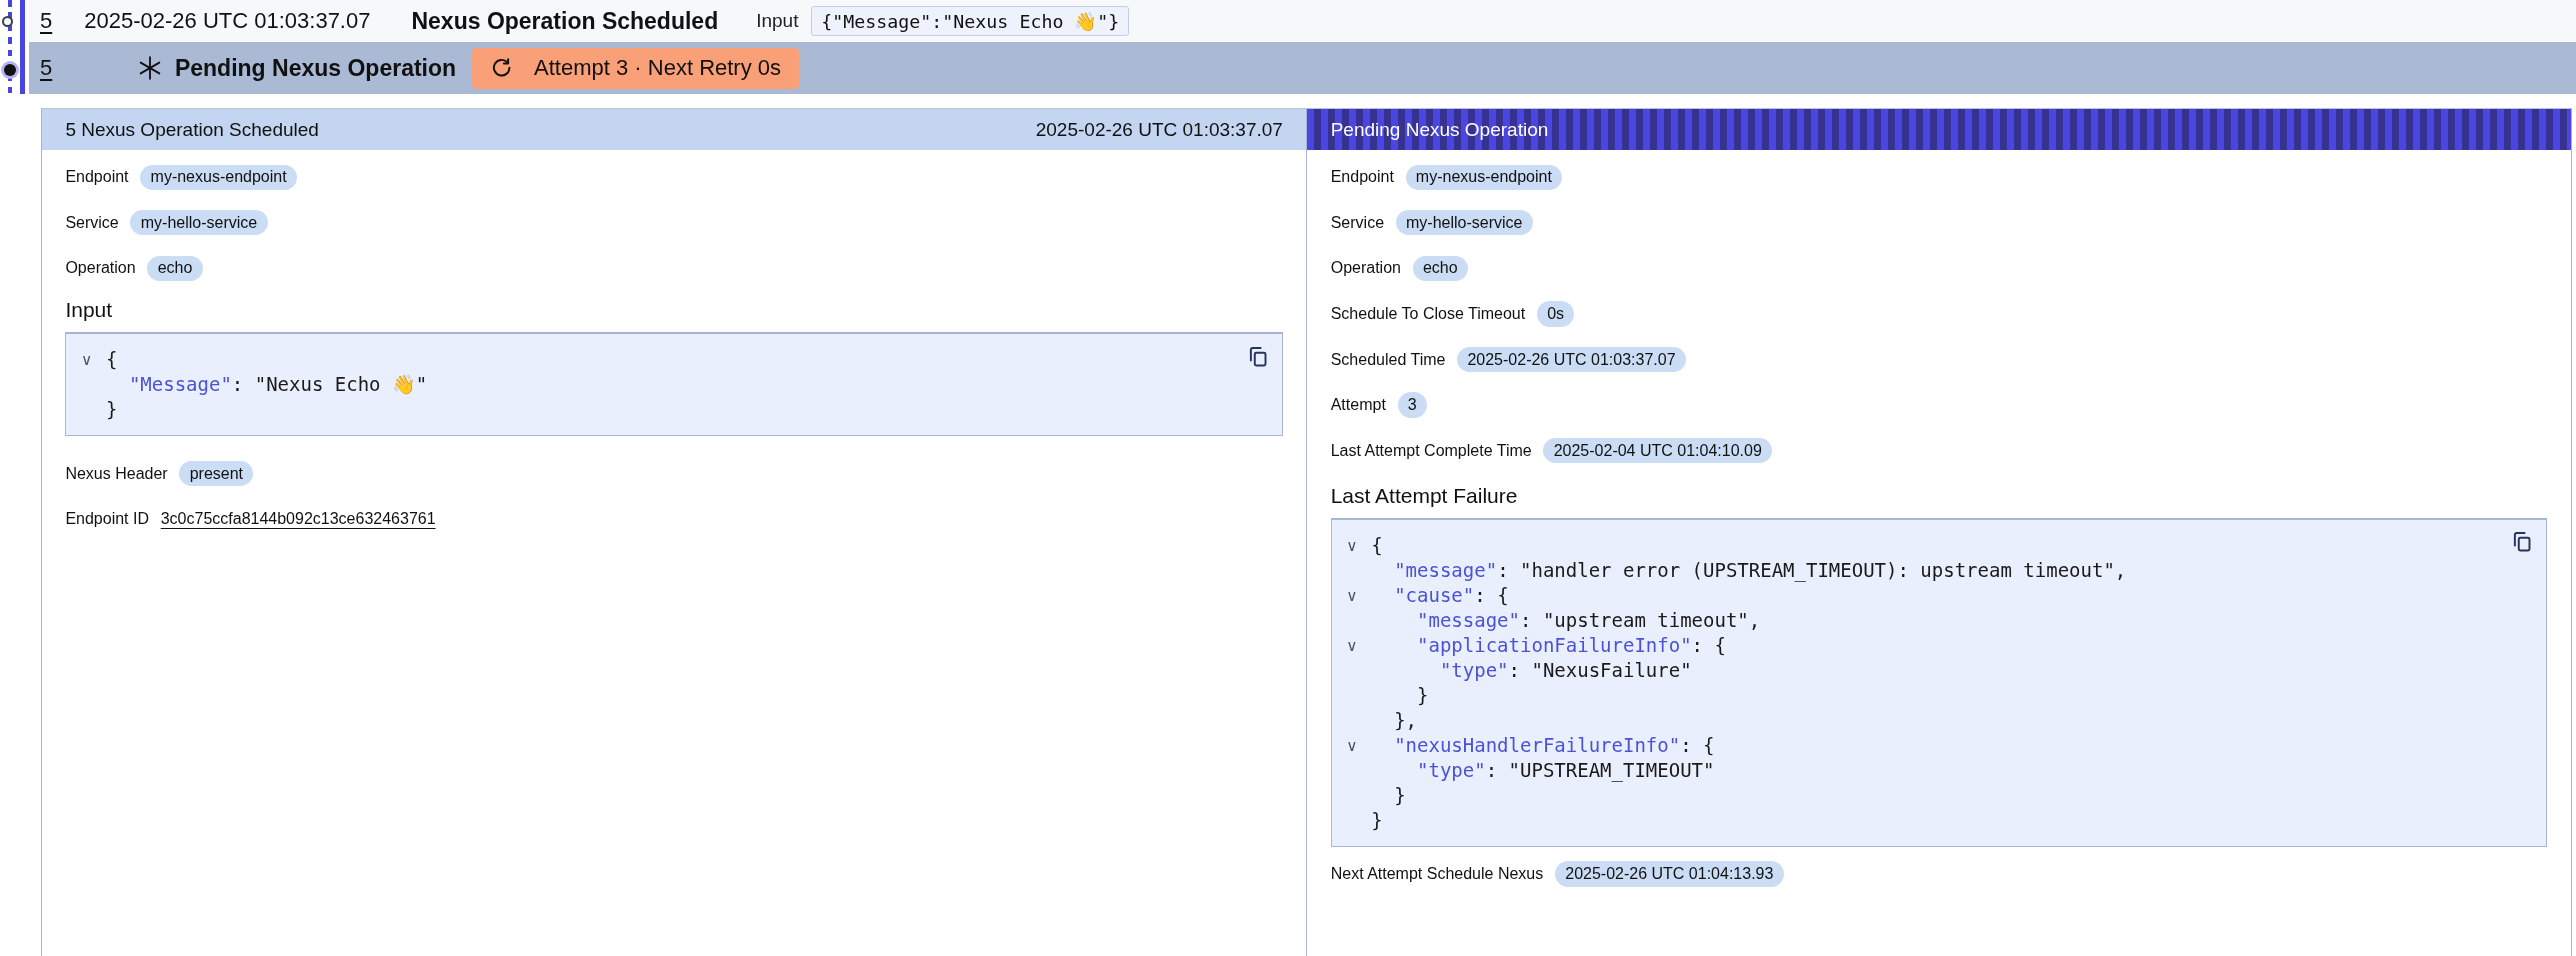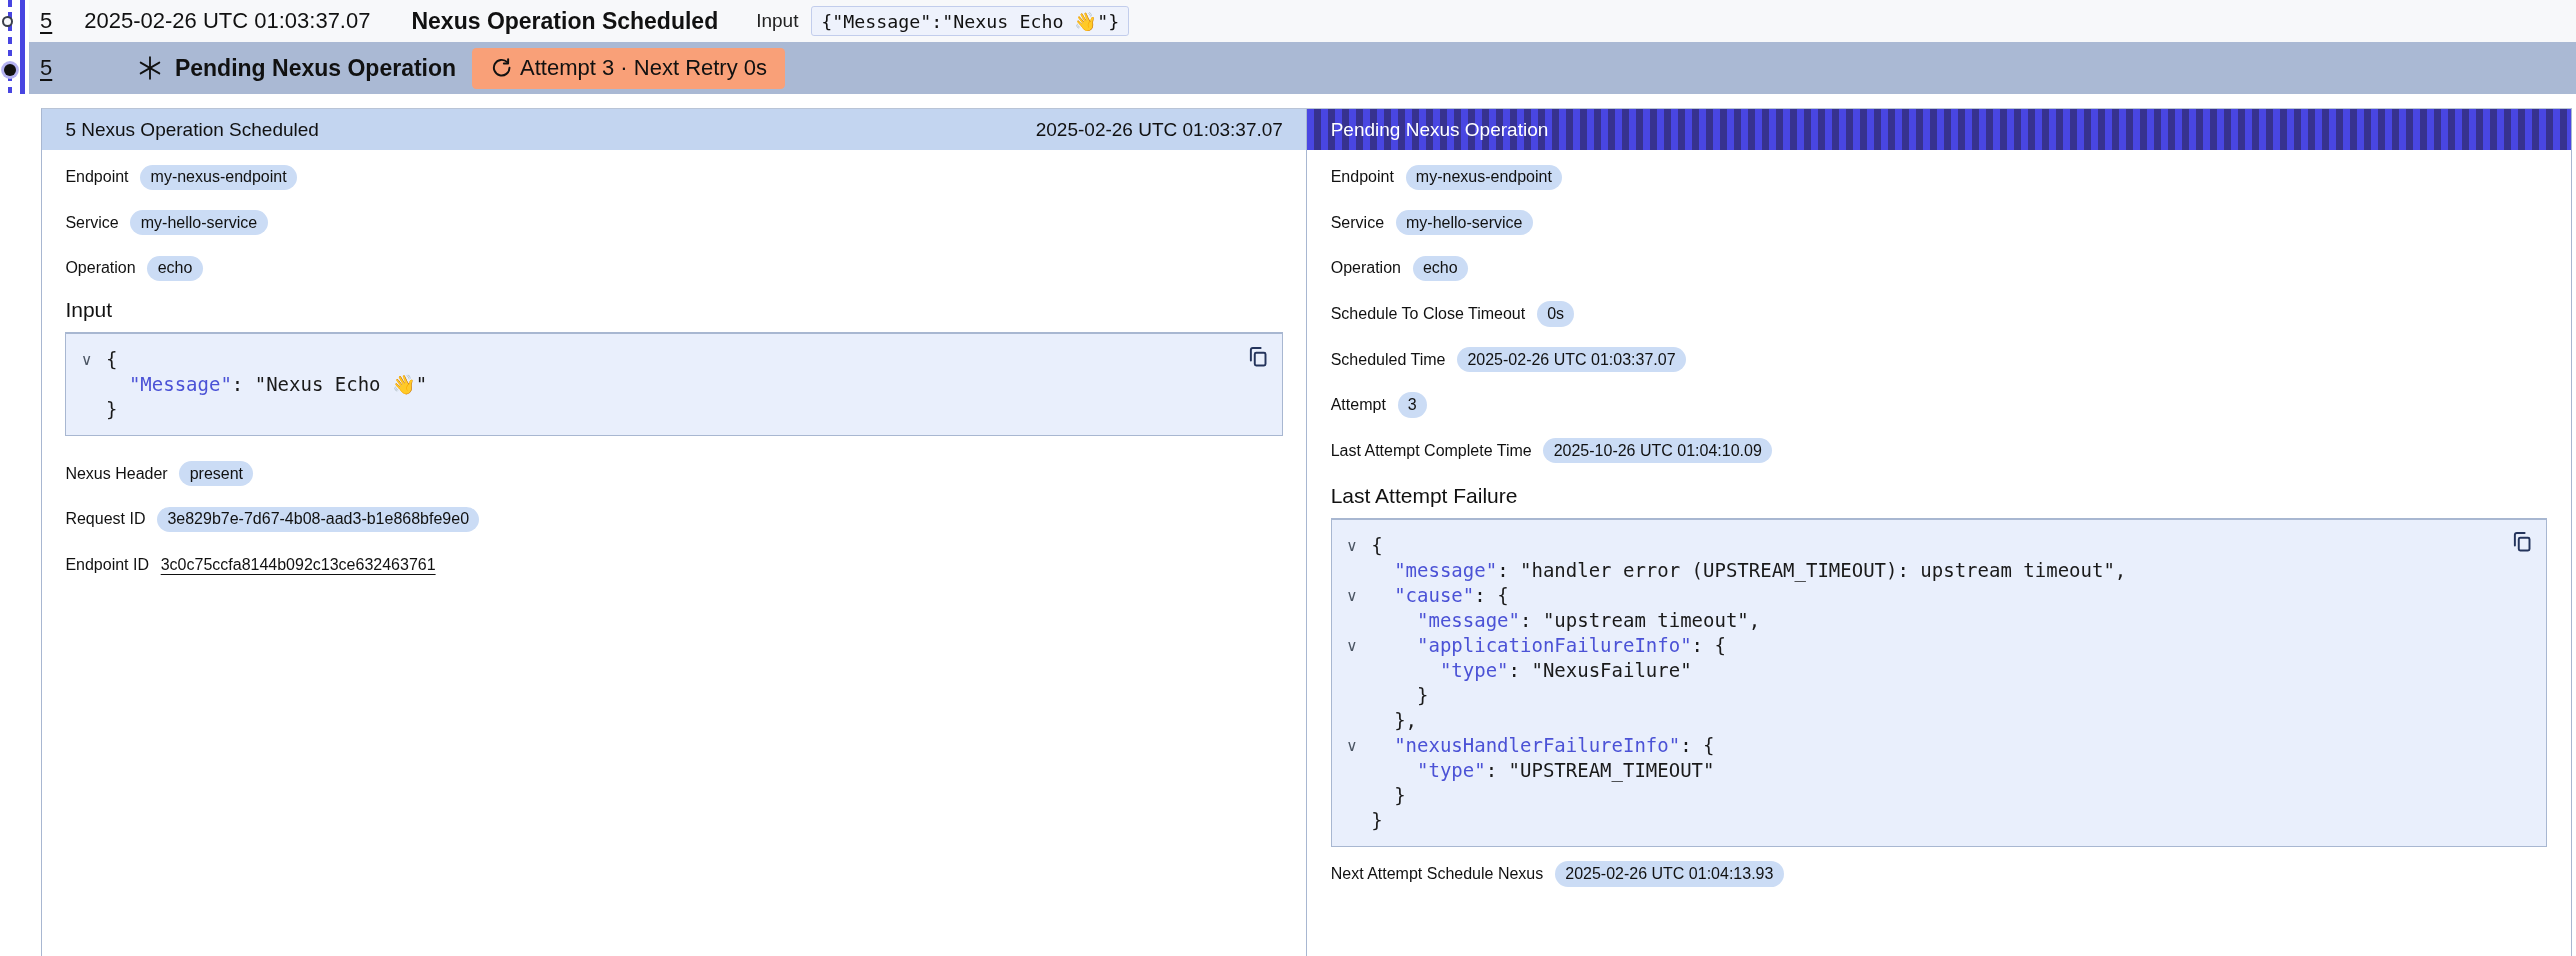--- a/index.html
+++ b/index.html
@@ -29,21 +29,21 @@
     display:flex;align-items:center;padding-left:11px;}
   .ev-id{font-size:22px;text-decoration:underline;text-underline-offset:4.4px;cursor:pointer;}
   .ev-time{font-size:22px;margin-left:32px;}
   .ev-title{font-size:23px;font-weight:700;margin-left:41px;}
   .ev-input-label{font-size:19px;margin-left:38px;color:#222;}
   .ev-chip{font-size:18.3px;margin-left:13px;background:var(--chip-bg);border:1.5px solid #c2cdec;
     border-radius:2.9px;padding:3.7px 8.8px;cursor:pointer;}
   .pending-icon{margin-left:85px;display:flex;align-items:center;}
   .pending-title{font-size:23px;font-weight:700;margin-left:11.7px;}
   .attempt-badge{margin-left:16px;height:41px;background:var(--attempt-badge-bg);border-radius:4.4px;
-    display:flex;align-items:center;gap:7px;padding:0 17.6px;font-size:22px;}
+    display:flex;align-items:center;gap:21px;padding:0 17.6px;font-size:22px;}
 
   
   .detail{position:absolute;left:41px;right:4.4px;top:108px;bottom:0;background:#fff;
     border-left:1.5px solid var(--code-border);border-right:1.5px solid var(--code-border);
     border-top:0.7px solid #b9c4d6;display:grid;grid-template-columns:1fr 1fr;}
   .col-right{border-left:1.5px solid var(--code-border);}
   .col-header{height:41px;display:flex;align-items:center;justify-content:space-between;
     padding:0 23.4px;font-size:19px;}
   .col-header.light{background:var(--panel-header-bg);}
   .col-header.striped{color:#fff;font-weight:500;
@@ -151,24 +151,20 @@
                 <span class="code-text"><span>}</span></span>
               </div>
             </div>
         </div>
         <div id="left-fields-bottom" style="margin-top:22px;">
             <div class="field-row">
               <span>Nexus Header</span>
               <span class="f-value badge">present</span>
             </div>
             <div class="field-row">
-              <span>Request ID</span>
-              <span class="f-value badge">3e829b7e-7d67-4b08-aad3-b1e868bfe9e0</span>
-            </div>
-            <div class="field-row">
               <span>Endpoint ID</span>
               <span class="f-value link">3c0c75ccfa8144b092c13ce632463761</span>
             </div>
           </div>
       </div>
     </div>
 
     <div class="col col-right">
       <div class="col-header striped">
         <span>Pending Nexus Operation</span>
@@ -194,21 +190,21 @@
             <div class="field-row">
               <span>Scheduled Time</span>
               <span class="f-value badge">2025-02-26 UTC 01:03:37.07</span>
             </div>
             <div class="field-row">
               <span>Attempt</span>
               <span class="f-value badge">3</span>
             </div>
             <div class="field-row">
               <span>Last Attempt Complete Time</span>
-              <span class="f-value badge">2025-10-26 UTC 01:04:10.09</span>
+              <span class="f-value badge">2025-02-04 UTC 01:04:10.09</span>
             </div>
           </div>
         <div class="section-label">Last Attempt Failure</div>
         <div class="code-block">
           <button class="copy-btn">
             <svg width="23.4" height="23.4" viewBox="0 0 24 24" fill="none" stroke="#24345c" stroke-width="2" stroke-linecap="round" stroke-linejoin="round">
               <rect x="9" y="8" width="11" height="13" rx="1.5"></rect>
               <path d="M5 16V5a2 2 0 0 1 2-2h8"></path>
             </svg>
           </button>

